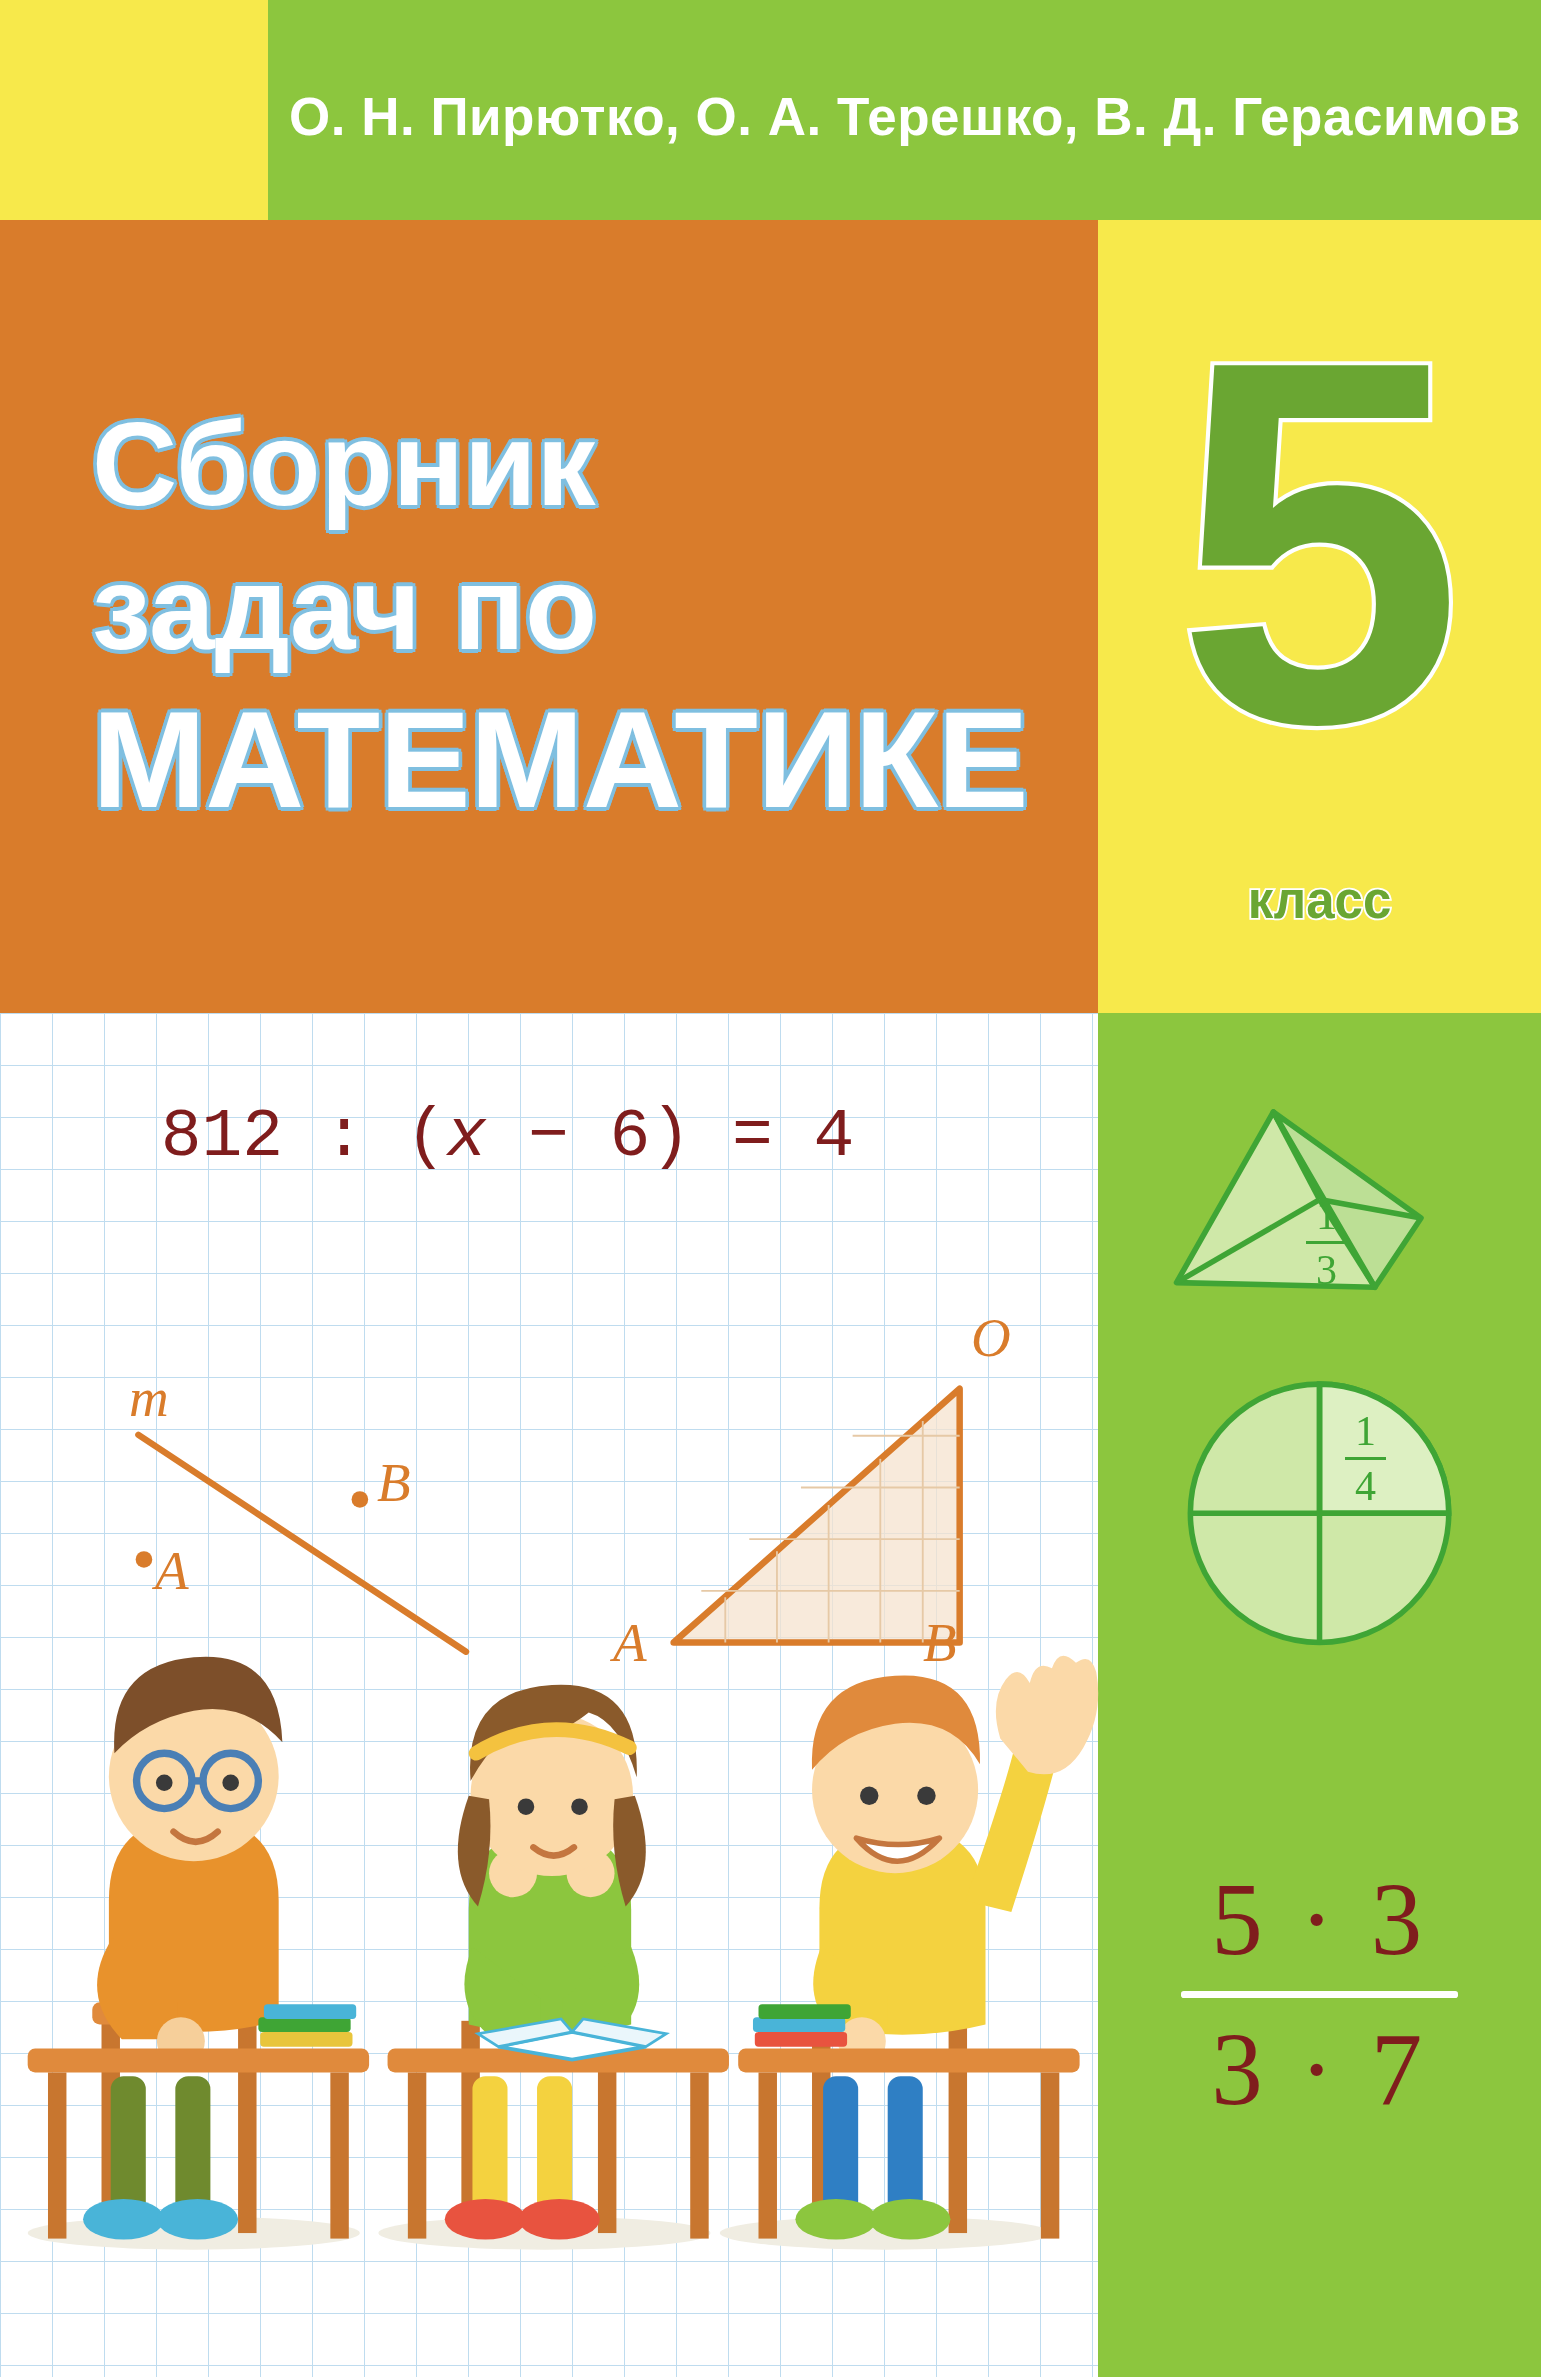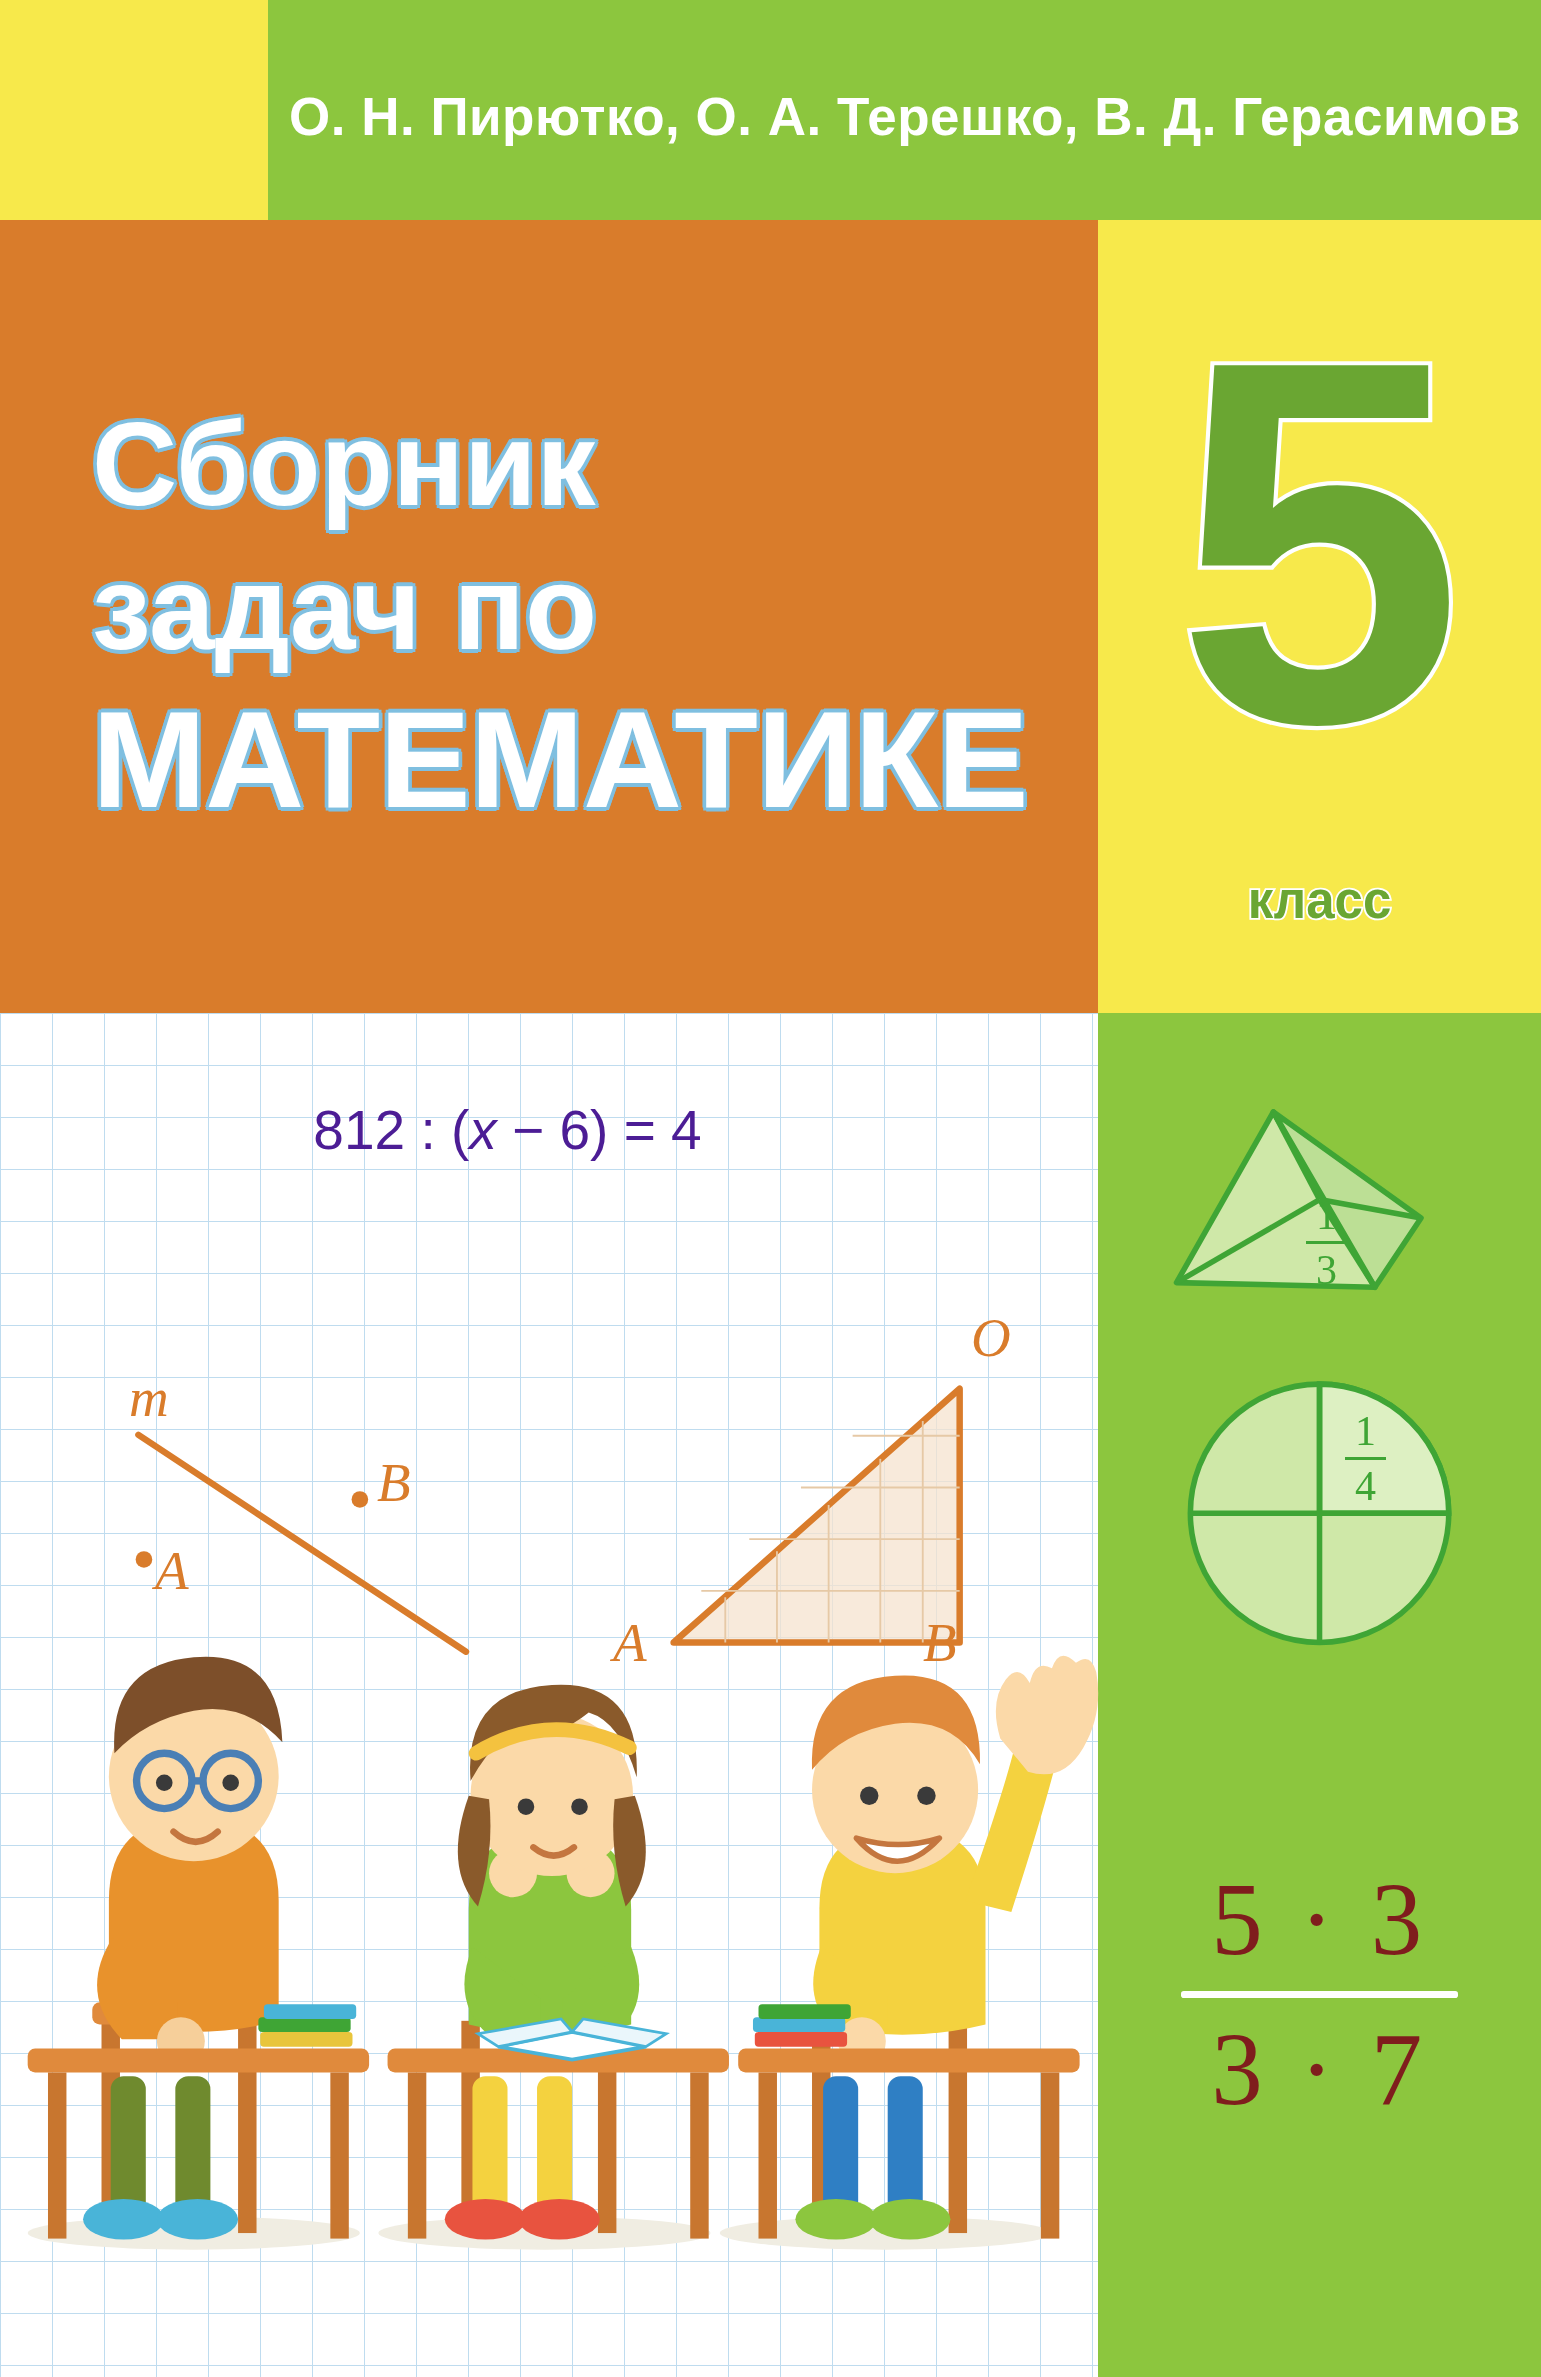--- a/index.html
+++ b/index.html
@@ -122,23 +122,23 @@
     background:
       repeating-linear-gradient(to right, #bfdcef 0 0.9px, transparent 0.9px 52px),
       repeating-linear-gradient(to bottom, #bfdcef 0 0.9px, transparent 0.9px 52px),
       #ffffff;
   }
   .equation {
     position: absolute;
     left: 0; top: 1098px;
     width: 1015px;
     text-align: center;
-    color: #4c1d95;
-    font-size: 55px;
-    font-family: Liberation Sans, sans-serif;
+    color: #7f1d1d;
+    font-size: 68px;
+    font-family: Liberation Mono, monospace;
   }
   .equation .ital { font-style: italic; }
 
   
   .green-panel {
     position: absolute;
     left: 1098px; top: 1013px;
     width: 443px; height: 1364px;
     background: #8cc63e;
   }

